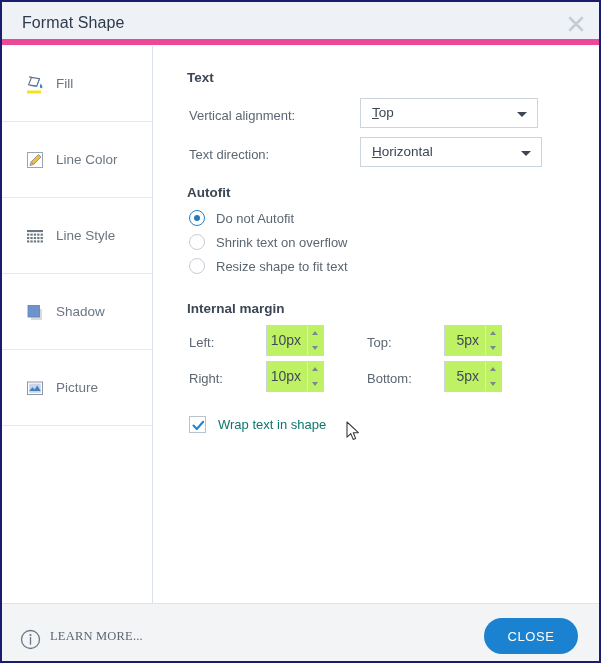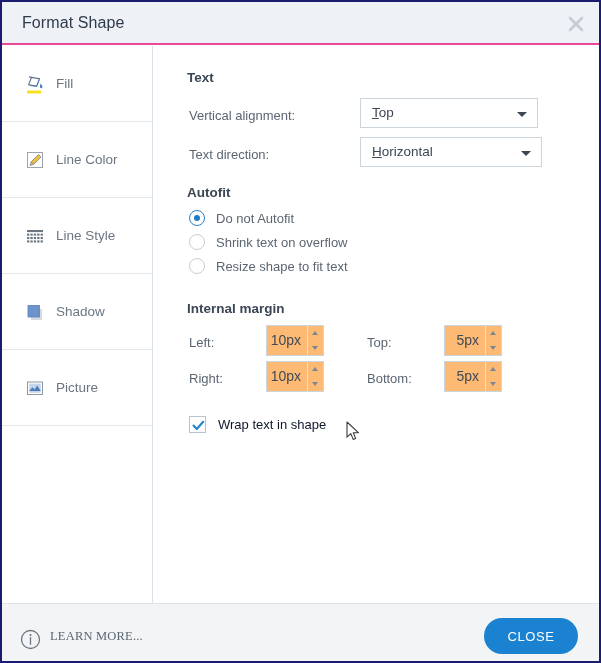--- a/index.html
+++ b/index.html
@@ -22,21 +22,21 @@
     overflow: hidden;
   }
 
   
   .titlebar {
     position: absolute;
     left: 0; top: 0;
     width: 597px;
     height: 43px;
     background: #eef2f6;
-    border-bottom: 2px solid #ec4899;
+    border-bottom: 6px solid #ec4899;
     box-sizing: border-box;
   }
   .title-text {
     position: absolute;
     left: 20px;
     top: 12px;
     font-size: 16px;
     color: #2f3a4a;
     letter-spacing: 0.1px;
   }
@@ -177,21 +177,21 @@
     color: #5b6672;
     white-space: nowrap;
   }
 
   
   .spin {
     position: absolute;
     width: 58px;
     height: 31px;
     border: 1px solid #ccd4dc;
-    background: #fdba74;
+    background: #bef264;
     box-sizing: border-box;
     display: flex;
   }
   .spin .sval {
     flex: 1;
     text-align: right;
     padding-right: 6px;
     font-size: 14px;
     color: #414b58;
     line-height: 29px;
@@ -240,21 +240,21 @@
     border: 1px solid #b9c3cd;
     background: #fff;
     box-sizing: border-box;
     position: relative;
     flex: none;
   }
   .chkbox svg { position: absolute; left: 1px; top: 1px; }
   .chk-row .clbl {
     margin-left: 12px;
     font-size: 13px;
-    color: #0f172a;
+    color: #0f766e;
     white-space: nowrap;
   }
 
   
   .mouse-cursor {
     position: absolute;
     width: 16px;
     height: 22px;
     pointer-events: none;
   }

